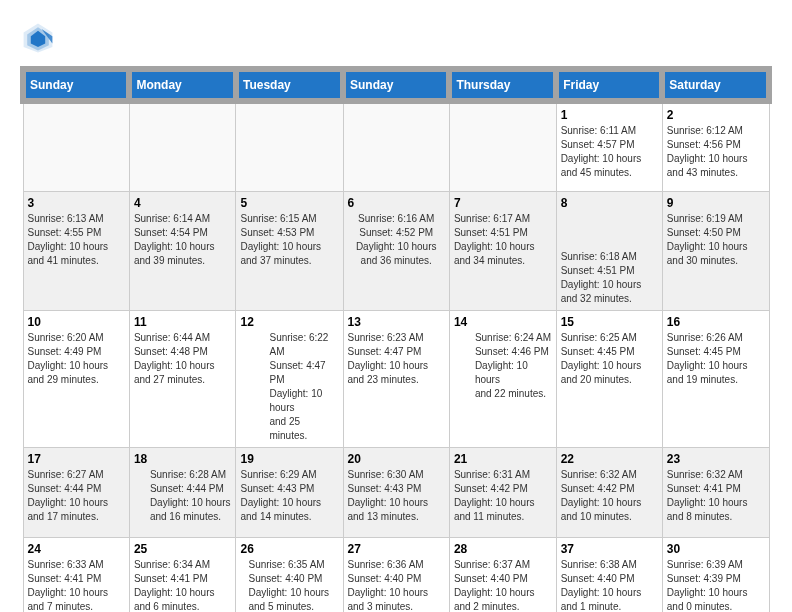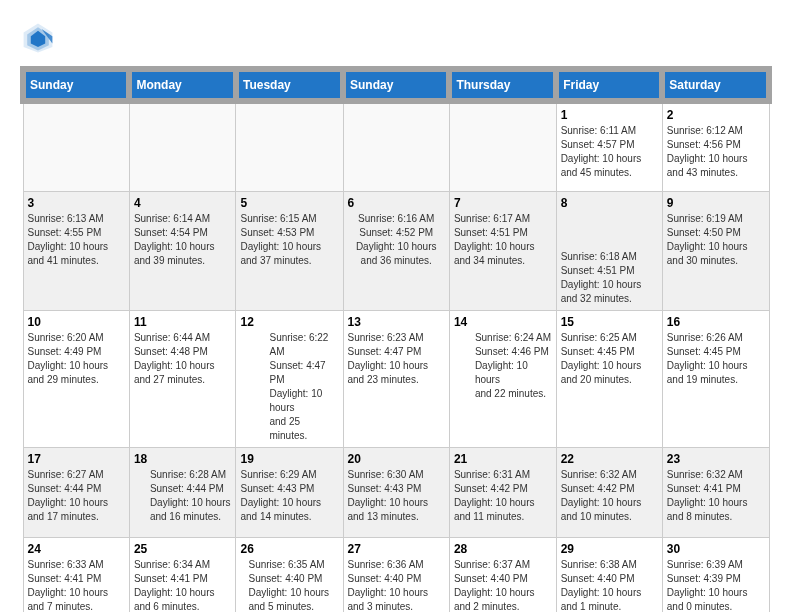--- a/index.html
+++ b/index.html
@@ -331,21 +331,21 @@
 and 3 minutes.</div>
         </td>
         <td>
           <span class="day-num">28</span>
           <div class="day-info" style="white-space: pre-line;">Sunrise: 6:37 AM
 Sunset: 4:40 PM
 Daylight: 10 hours
 and 2 minutes.</div>
         </td>
         <td>
-          <span class="day-num">29</span>
+          <span class="day-num">37</span>
           <div class="day-info" style="white-space: pre-line;">Sunrise: 6:38 AM
 Sunset: 4:40 PM
 Daylight: 10 hours
 and 1 minute.</div>
         </td>
         <td>
           <span class="day-num">30</span>
           <div class="day-info" style="white-space: pre-line;">Sunrise: 6:39 AM
 Sunset: 4:39 PM
 Daylight: 10 hours

